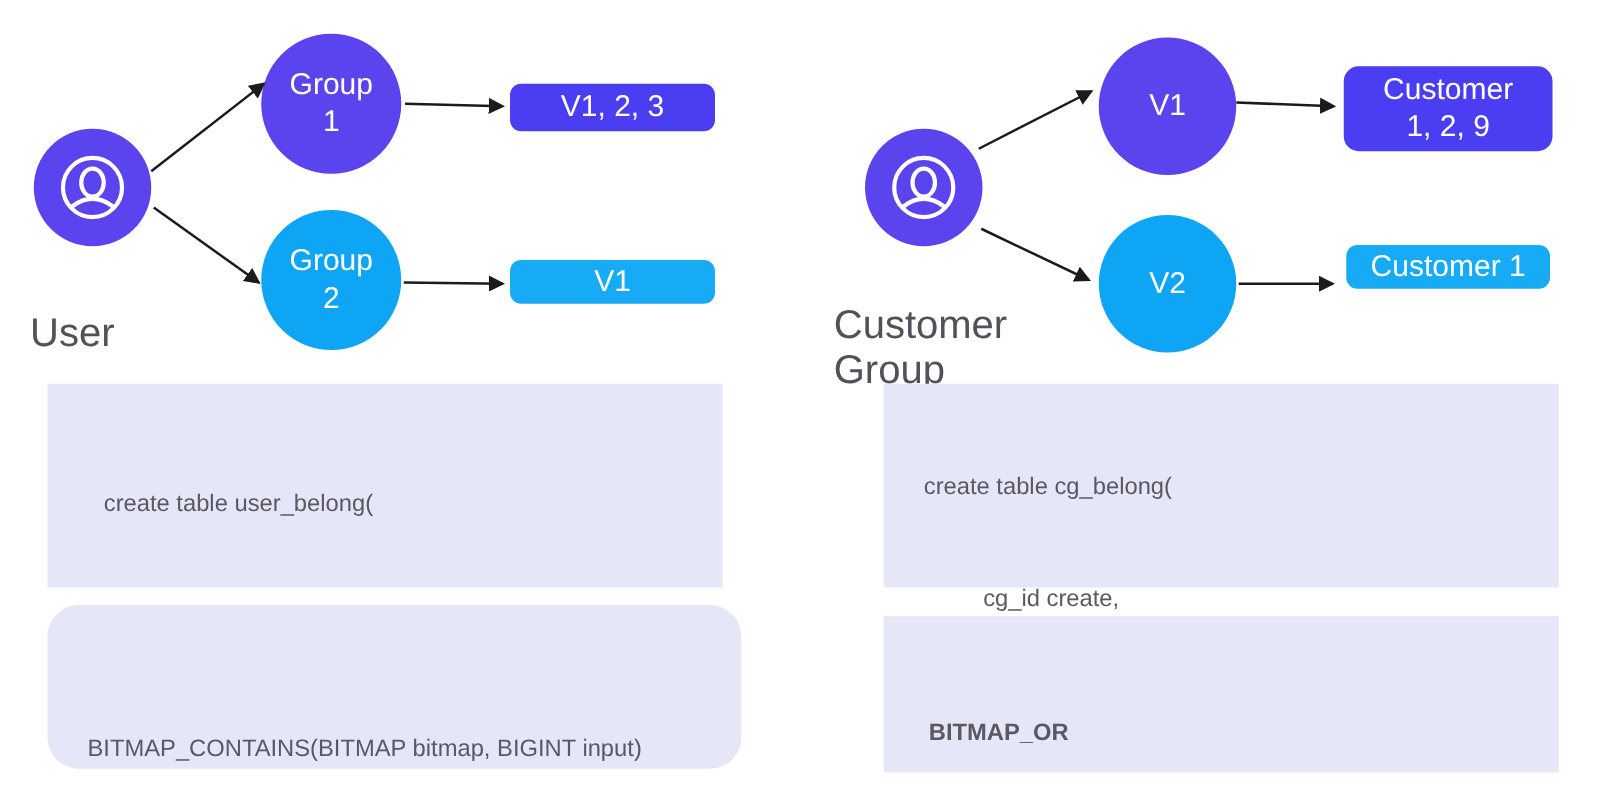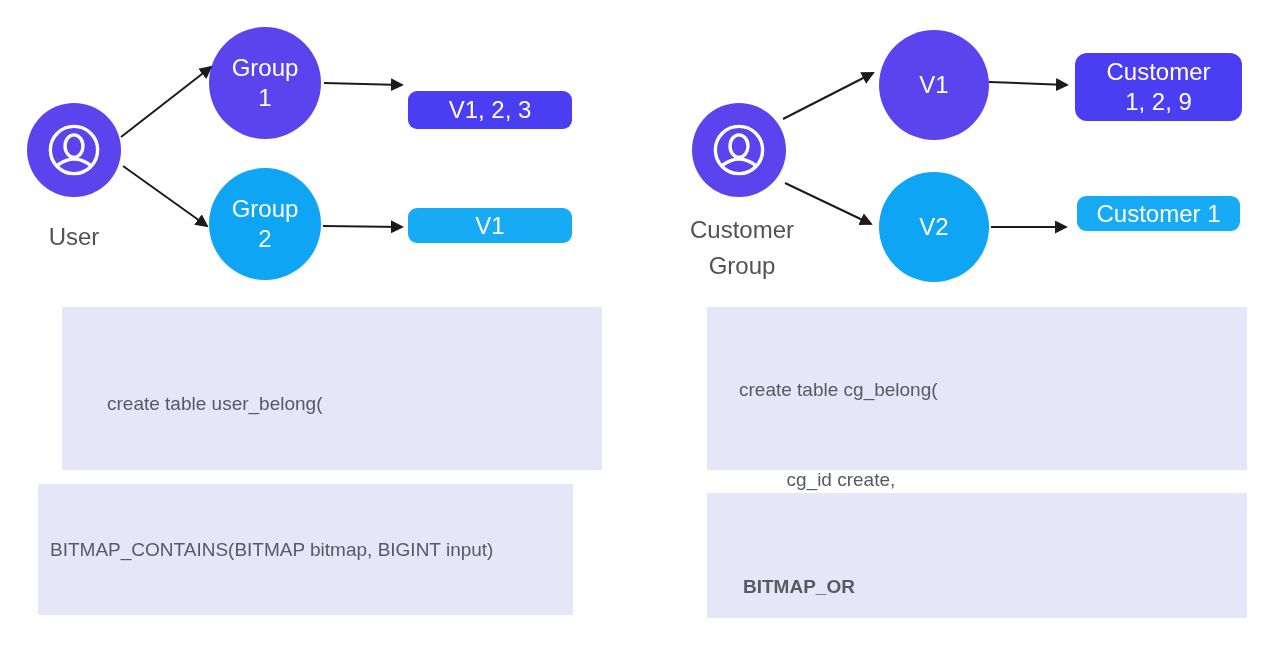--- a/index.html
+++ b/index.html
@@ -20,30 +20,30 @@
   
   .vbox{
     border-radius:9px;display:flex;flex-direction:column;
     align-items:center;justify-content:center;color:#ffffff;
     font-size:24px;line-height:30px;text-align:center;
   }
   .b-purple{background:var(--purple_box,#4A3DF2);}
   .b-blue{background:var(--blue_box,#17ABF5);}
   
   .rootlabel{
-    color:var(--label_text,#515159);font-size:24px;line-height:36px;
-    text-align:center;
+    color:var(--label_text,#515159);font-size:32px;line-height:36px;
+    margin-top:29px;
   }
   
   .panel{background:var(--panel,#E6E6F9);color:var(--code_text,#595962);
     font-size:19px;line-height:30px;white-space:pre;}
   .panel .cl{white-space:pre;}
   .p-ddl-left{padding:22px 0 0 45px;}
   .p-ddl-right{padding:8px 0 0 32px;}
-  .p-func-left{display:flex;align-items:center;padding-left:12px;}
+  .p-func-left{display:flex;align-items:flex-end;padding-left:32px;border-radius:25px;}
   .p-func-right{padding:16px 0 0 36px;line-height:31px;font-weight:bold;}
   
   svg.overlay{position:absolute;left:0;top:0;pointer-events:none;}
 </style>
 </head>
 <body>
 
 <div id="stage">
 
   <div class="abs circle c-purple" style="left:27px;top:103px;width:94px;height:94px;">
@@ -60,25 +60,25 @@
   <div class="abs circle c-purple" style="left:209px;top:27px;width:112px;height:112px;">
     <div>Group</div>
     <div>1</div>
   </div>
 
   <div class="abs circle c-blue" style="left:209px;top:168px;width:112px;height:112px;">
     <div>Group</div>
     <div>2</div>
   </div>
 
-  <div class="abs vbox b-purple" style="left:408px;top:67px;width:164px;height:38px;margin-top:24px;">V1, 2, 3</div>
+  <div class="abs vbox b-purple" style="left:408px;top:67px;width:164px;height:38px;">V1, 2, 3</div>
 
   <div class="abs vbox b-blue" style="left:408px;top:208px;width:164px;height:35px;">V1</div>
 
-  <div class="abs panel p-ddl-left" style="left:38px;top:307px;width:495px;height:141px;margin-left:24px;">
+  <div class="abs panel p-ddl-left" style="left:38px;top:307px;width:495px;height:141px;">
     <div class="cl">create table user_belong(</div>
     <div class="cl">         user_id varchar(100),</div>
     <div class="cl">         cg_version_bmp BITMAP_UNION</div>
     
   </div>
 
   <div class="abs panel p-func-left" style="left:38px;top:484px;width:523px;height:131px;">
     <div class="cl">BITMAP_CONTAINS(BITMAP bitmap, BIGINT input)</div>
   </div>
 

